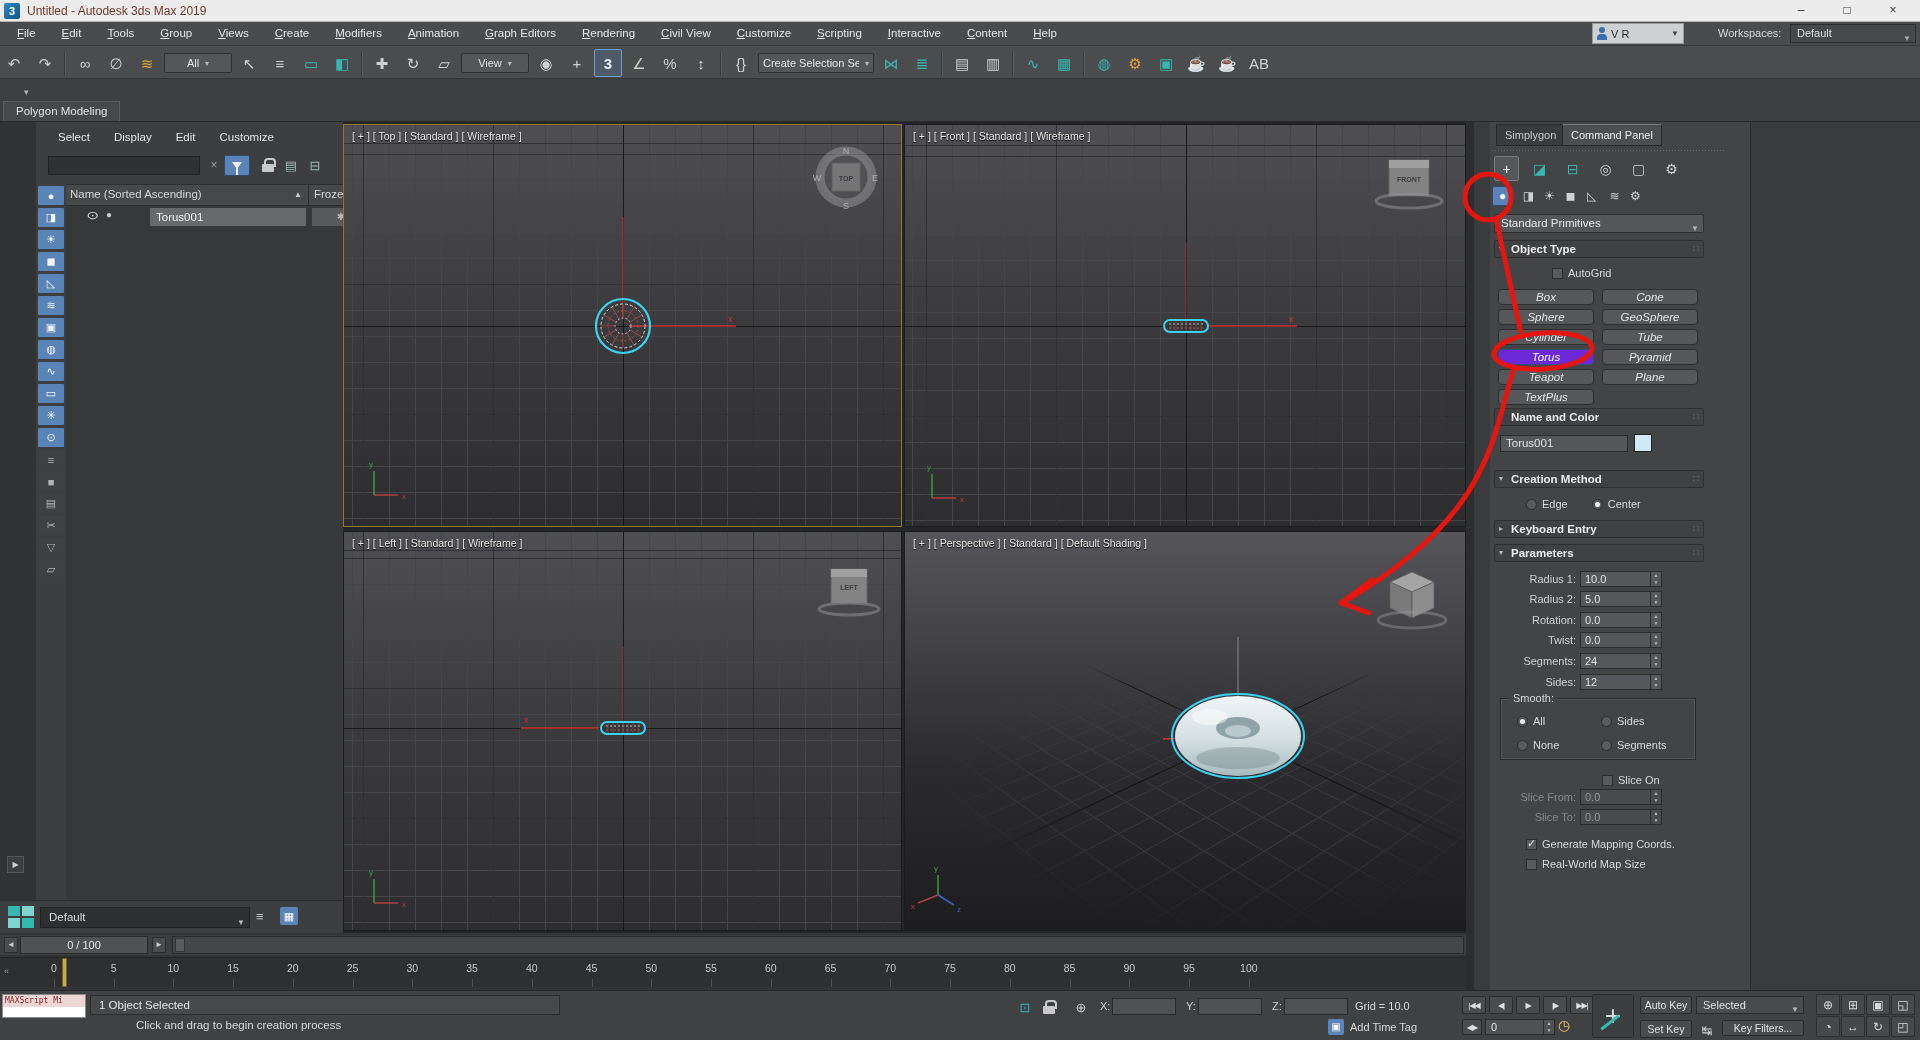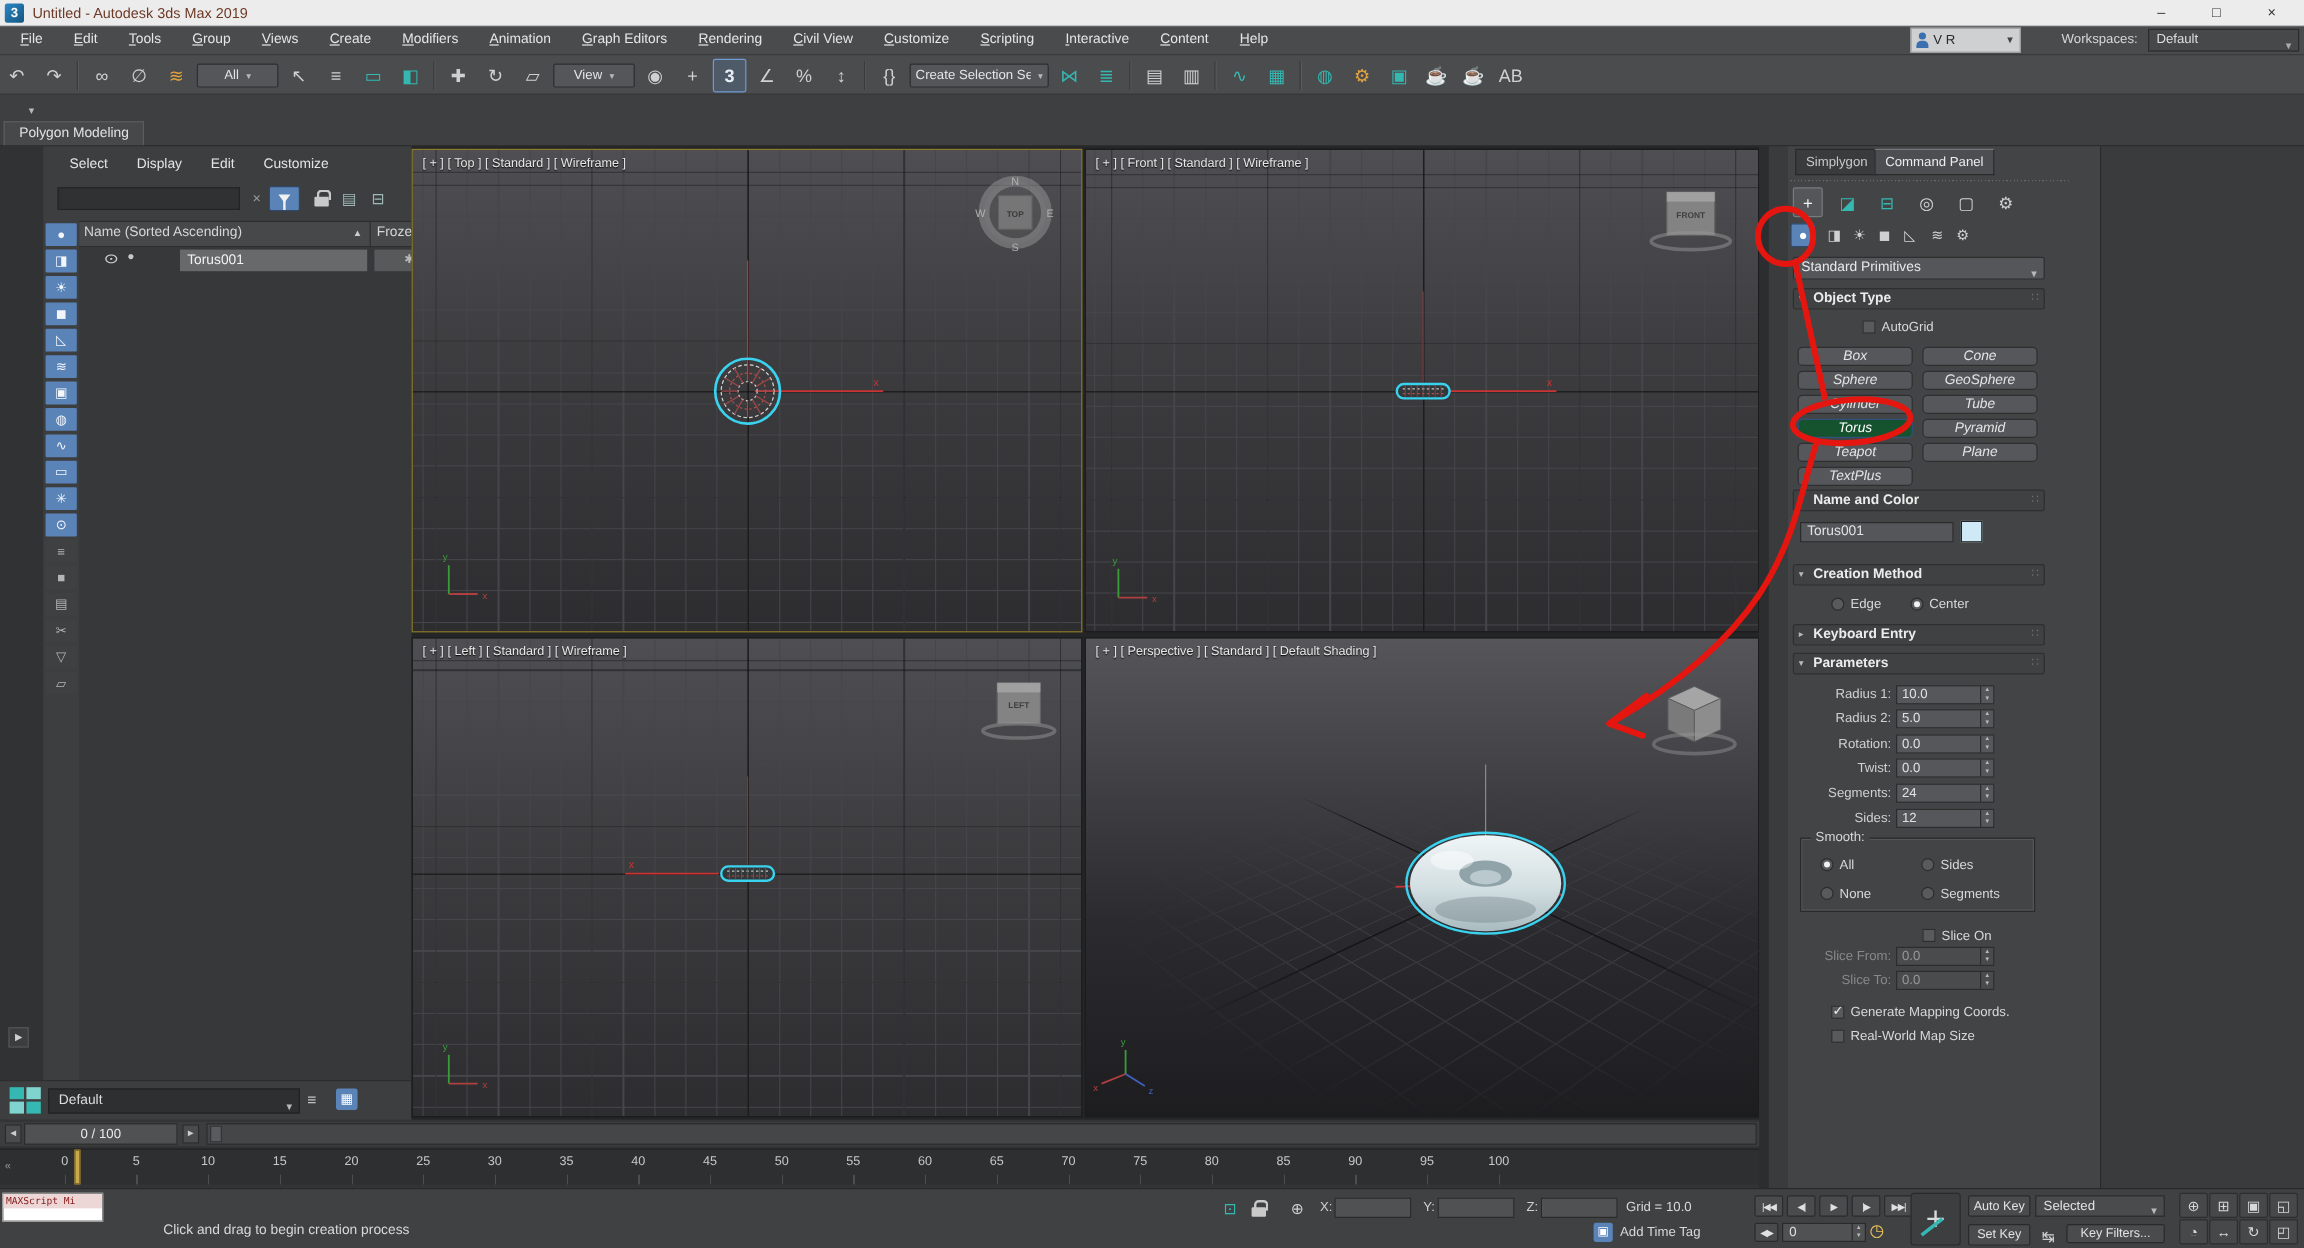--- a/index.html
+++ b/index.html
@@ -135,21 +135,21 @@
   .rollout{position:absolute;left:4px;width:210px;height:18px;background:#404143;border:1px solid #2f2f30;border-radius:2px;
     color:#ececec;font-size:11.5px;font-weight:bold;line-height:16px;padding-left:16px;}
   .rollout .ra{position:absolute;left:4px;top:0;font-size:8px;color:#b8b8b8;font-weight:normal;}
   .rollout .grip{position:absolute;right:4px;top:0;color:#6e6e6e;font-weight:normal;font-size:10px;}
   .chk{display:inline-block;width:11px;height:11px;background:#585a5c;border:1px solid #2d2d2e;vertical-align:-2px;position:relative;}
   .chk.on:after{content:"✓";position:absolute;left:0px;top:-3px;font-size:11px;color:#f0f0f0;}
   .clabel{font-size:11px;color:#d8d8d8;margin-left:5px;}
   .obj-grid{position:absolute;left:8px;top:167px;width:202px;display:grid;grid-template-columns:96px 96px;gap:4px 8px;font-style:italic;}
   .obj-btn{height:16px;background:#56575b;border:1px solid #2f2f30;border-radius:4px;color:#e4e4e4;font-size:11.5px;
     text-align:center;line-height:14px;}
-  .obj-btn.on{background:#14532d;border-color:#31517c;color:#fff;}
+  .obj-btn.on{background:#6d28d9;border-color:#31517c;color:#fff;}
   .obj-btn:last-child{visibility:visible;}
   .field{background:#55565a;border:1px solid #2b2b2c;color:#e2e2e2;font-size:11.5px;line-height:15px;padding:0 5px;}
   .swatch{border:1px solid #222;}
   .rdo{display:inline-block;width:11px;height:11px;border-radius:50%;background:#585a5c;border:1px solid #2d2d2e;position:relative;vertical-align:-2px;}
   .rdo.on:after{content:"";position:absolute;left:2px;top:2px;width:5px;height:5px;border-radius:50%;background:#f2f2f2;}
   .rlabel{font-size:11px;color:#d8d8d8;margin-left:5px;}
   .spin-row{position:absolute;left:0;width:210px;height:17px;display:flex;align-items:center;}
   .spin-label{width:88px;text-align:right;font-size:11px;color:#d0d0d0;padding-right:4px;}
   .spin-box{width:82px;height:16px;background:#55575a;border:1px solid #2c2c2d;display:flex;align-items:center;position:relative;}
   .spin-val{font-size:11px;color:#e0e0e0;padding-left:4px;flex:1;}
@@ -774,20 +774,21 @@
       <span class="tick">90</span>
       <span class="tick">95</span>
       <span class="tick">100</span>
     </div>
 </div>
 
 <div class="a statusbar">
   <div class="a mxs">
       <div class="p">MAXScript Mi</div>
     </div>
+  <div class="a stwell">1 Object Selected</div>
   <div class="a prompt">Click and drag to begin creation process</div>
   <span class="a sic" style="left:1016px;color:#35b8b2;">⊡</span>
   <span class="a sic" style="left:1040px;">
       <span class="icon-lock" style="position:relative;left:0;top:0;display:inline-block;"></span>
     </span>
   <span class="a sic" style="left:1072px;">⊕</span>
   <span class="a xyz-label" style="left:1100px;">X:</span>
   <span class="a xyz-field" style="left:1112px;"></span>
   <span class="a xyz-label" style="left:1186px;">Y:</span>
   <span class="a xyz-field" style="left:1198px;"></span>

